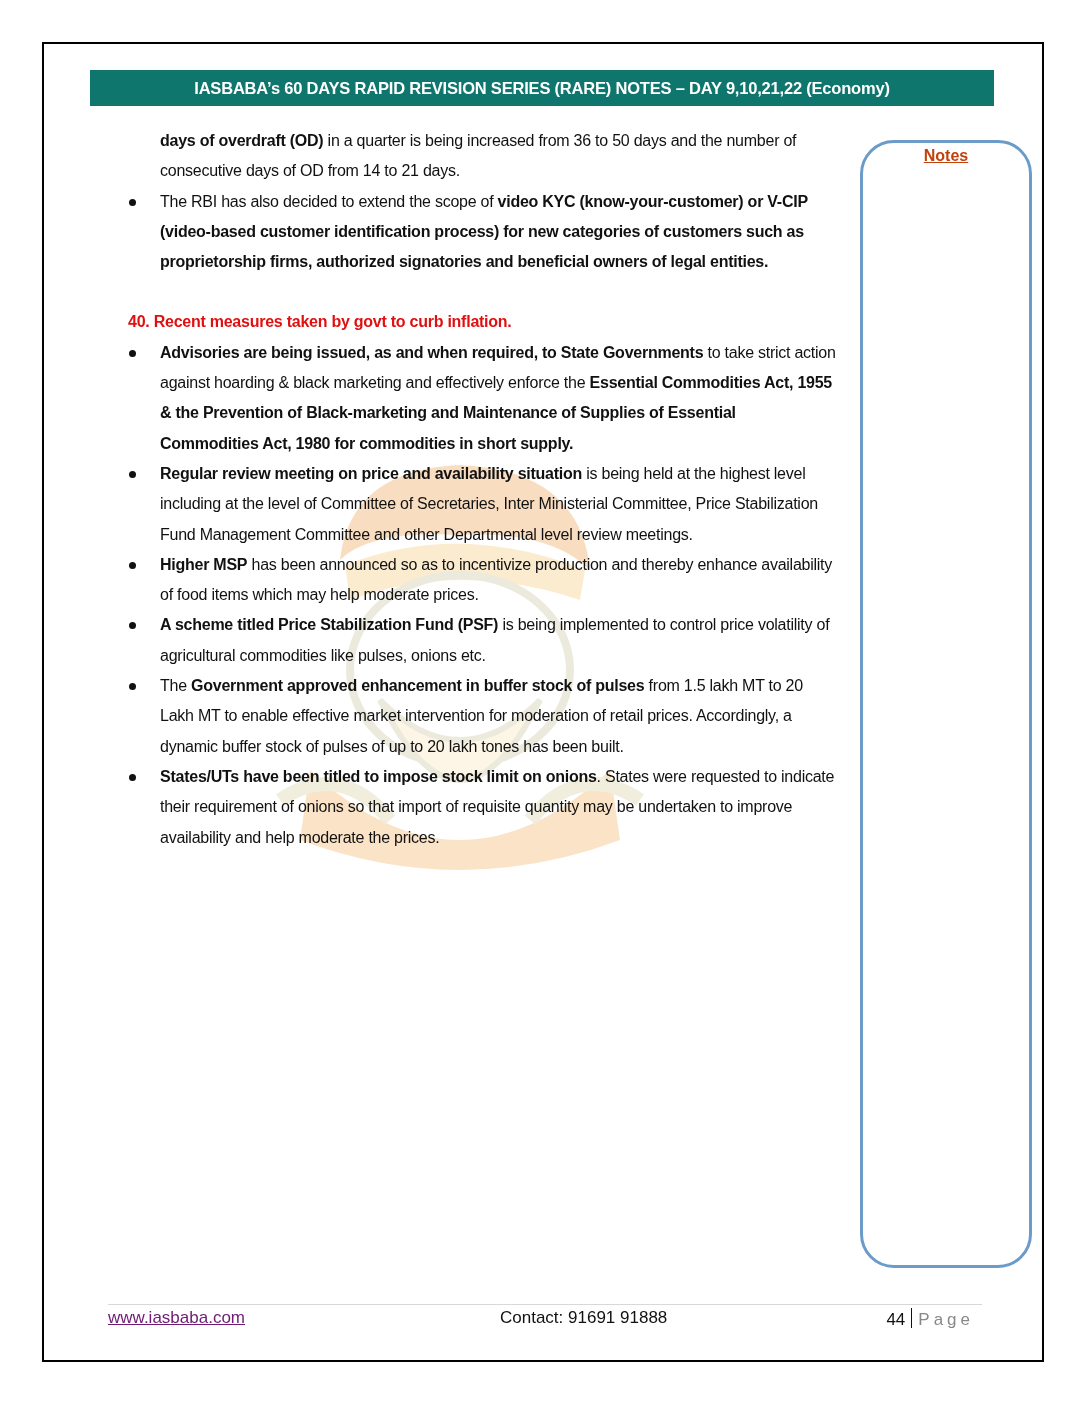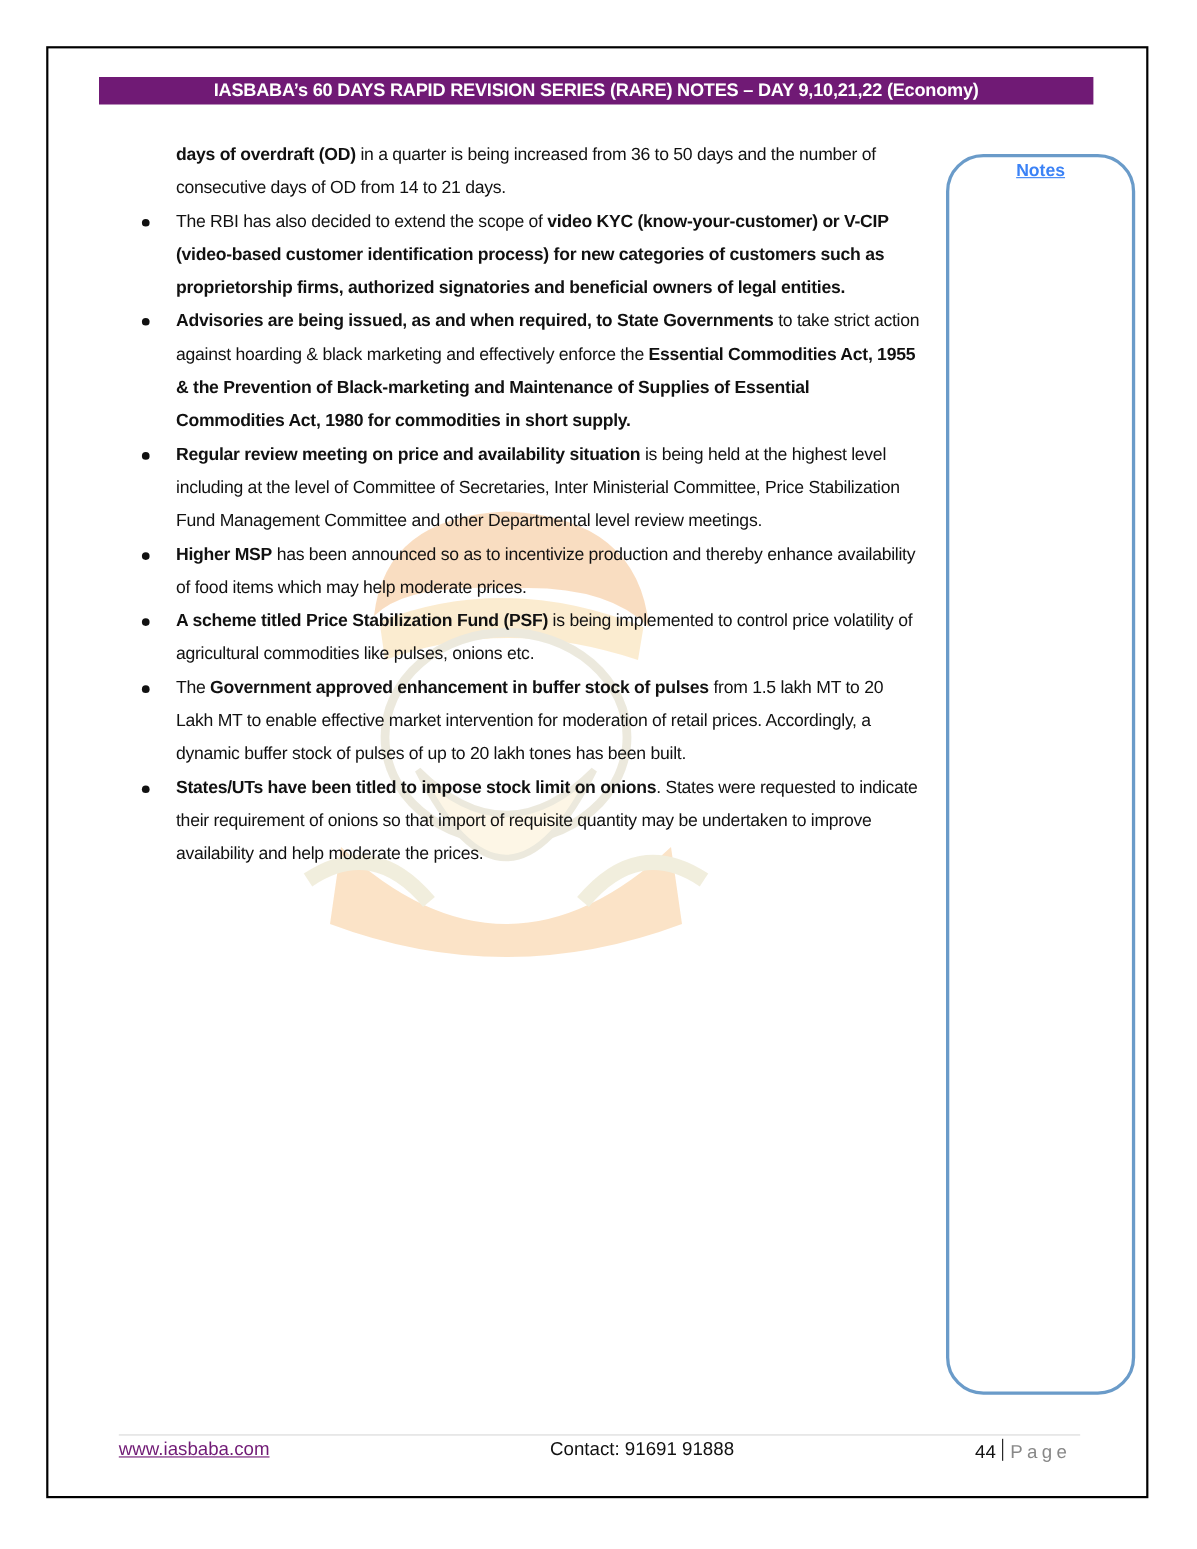--- a/index.html
+++ b/index.html
@@ -1,37 +1,37 @@
 <!DOCTYPE html>
 <html><head>
 <meta charset="utf-8">
 <style>
   html, body { margin:0; padding:0; background:#ffffff; }
   body { width:1088px; height:1408px; position:relative; overflow:hidden;
          font-family:"Liberation Sans", sans-serif; color:#111; }
   .page-border { position:absolute; left:42px; top:42px; width:1002px; height:1320px;
                  border:2px solid #000; box-sizing:border-box; }
-  .header-bar { position:absolute; left:90px; top:70px; width:904px; height:25px;
-                background:#701a75; color:#fff; font-weight:bold; font-size:16.5px;
+  .header-bar { position:absolute; left:90px; top:70px; width:904px; height:36px;
+                background:#0f766e; color:#fff; font-weight:bold; font-size:16.5px;
                 display:flex; align-items:center; justify-content:center; letter-spacing:-0.2px; }
   .watermark { position:absolute; left:250px; top:440px; width:420px; height:450px; opacity:0.35; }
   .content { position:absolute; left:128px; top:126px; width:710px; font-size:16px;
              line-height:30.3px; letter-spacing:-0.25px; }
   .content p { margin:0; }
   .indent { padding-left:32px; }
   ul.bullets { list-style:none; margin:0; padding:0; }
   ul.bullets li { position:relative; padding-left:32px; }
   ul.bullets li::before { content:""; position:absolute; left:1px; top:12px; width:7px; height:7px;
                           background:#111; border-radius:50%; }
   .heading { color:#e01010; font-weight:bold; margin-top:30px !important; }
   .gap { margin-top:14px !important; }
   b { font-weight:bold; }
   .notes-box { position:absolute; left:860px; top:140px; width:172px; height:1128px;
                border:3px solid #6a9bc9; border-radius:34px; box-sizing:border-box; }
-  .notes-label { position:absolute; left:0; right:0; top:4px; text-align:center; color:#3b82f6;
+  .notes-label { position:absolute; left:0; right:0; top:4px; text-align:center; color:#c2410c;
                  font-weight:bold; font-size:16px; text-decoration:underline; }
   .footer-rule { position:absolute; left:108px; top:1304px; width:874px; height:1px; background:#d8d8d8; }
   .footer { position:absolute; left:108px; top:1308px; width:866px; height:24px; font-size:17px; }
   .footer-link { position:absolute; left:0; top:0; color:#701a75; text-decoration:underline; }
   .footer-contact { position:absolute; left:392px; top:0; }
   .footer-page { position:absolute; right:0; top:0; }
   .footer-page .sep { display:inline-block; width:1px; height:20px; background:#111; vertical-align:-3px; margin:0 6px; }
   .footer-page .pg { color:#888; letter-spacing:4px; }
 </style>
 </head>
@@ -56,20 +56,21 @@
 <div class="notes-box">
   <div class="notes-label">Notes</div>
 </div>
 
 <div class="content">
   <p class="indent"><b>days of overdraft (OD)</b><span> in a quarter is being increased from 36 to 50 days and the number of consecutive days of OD from 14 to 21 days.</span></p>
   <ul class="bullets">
     <li><span>The RBI has also decided to extend the scope of </span><b>video KYC (know-your-customer) or V-CIP (video-based customer identification process) for new categories of customers such as proprietorship firms, authorized signatories and beneficial owners of legal entities.</b></li>
   </ul>
 
+  <p class="heading">40. Recent measures taken by govt to curb inflation.</p>
   <ul class="bullets">
     <li><b>Advisories are being issued, as and when required, to State Governments</b><span> to take strict action against hoarding &amp; black marketing and effectively enforce the </span><b>Essential Commodities Act, 1955 &amp; the Prevention of Black-marketing and Maintenance of Supplies of Essential Commodities Act, 1980 for commodities in short supply.</b></li>
     <li><b>Regular review meeting on price and availability situation</b><span> is being held at the highest level including at the level of Committee of Secretaries, Inter Ministerial Committee, Price Stabilization Fund Management Committee and other Departmental level review meetings.</span></li>
     <li><b>Higher MSP</b><span> has been announced so as to incentivize production and thereby enhance availability of food items which may help moderate prices.</span></li>
     <li><b>A scheme titled Price Stabilization Fund (PSF)</b><span> is being implemented to control price volatility of agricultural commodities like pulses, onions etc.</span></li>
     <li><span>The </span><b>Government approved enhancement in buffer stock of pulses</b><span> from 1.5 lakh MT to 20 Lakh MT to enable effective market intervention for moderation of retail prices. Accordingly, a dynamic buffer stock of pulses of up to 20 lakh tones has been built.</span></li>
     <li><b>States/UTs have been titled to impose stock limit on onions</b><span>. States were requested to indicate their requirement of onions so that import of requisite quantity may be undertaken to improve availability and help moderate the prices.</span></li>
   </ul>
 
 </div>

